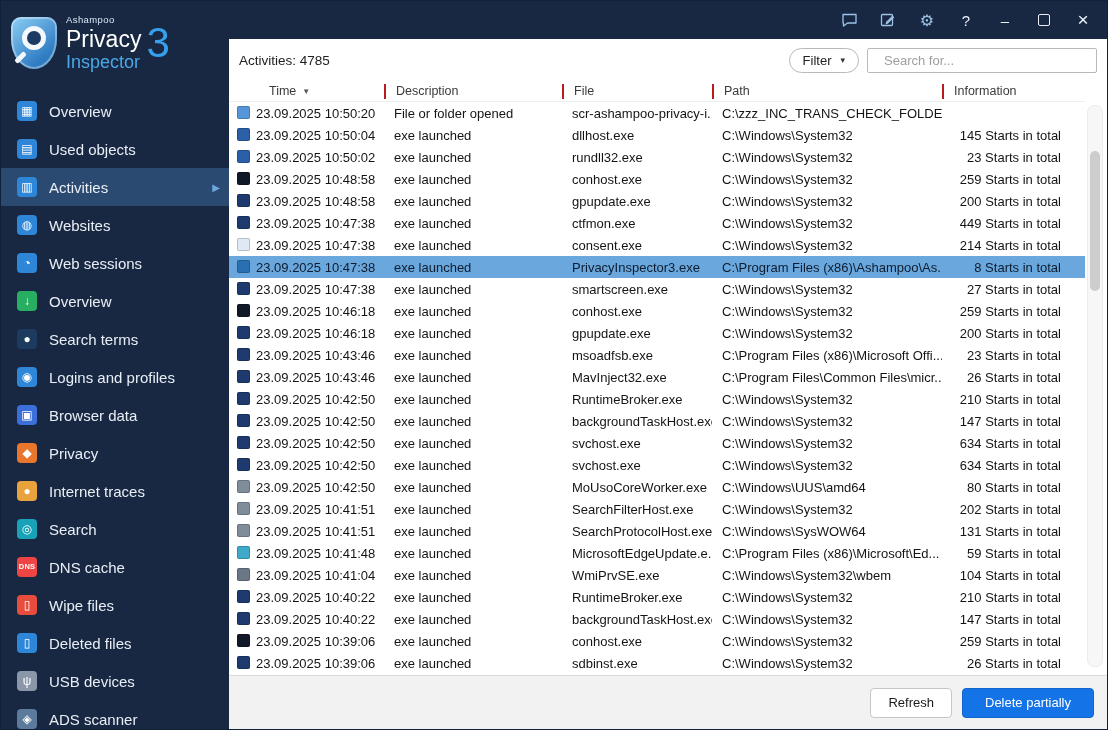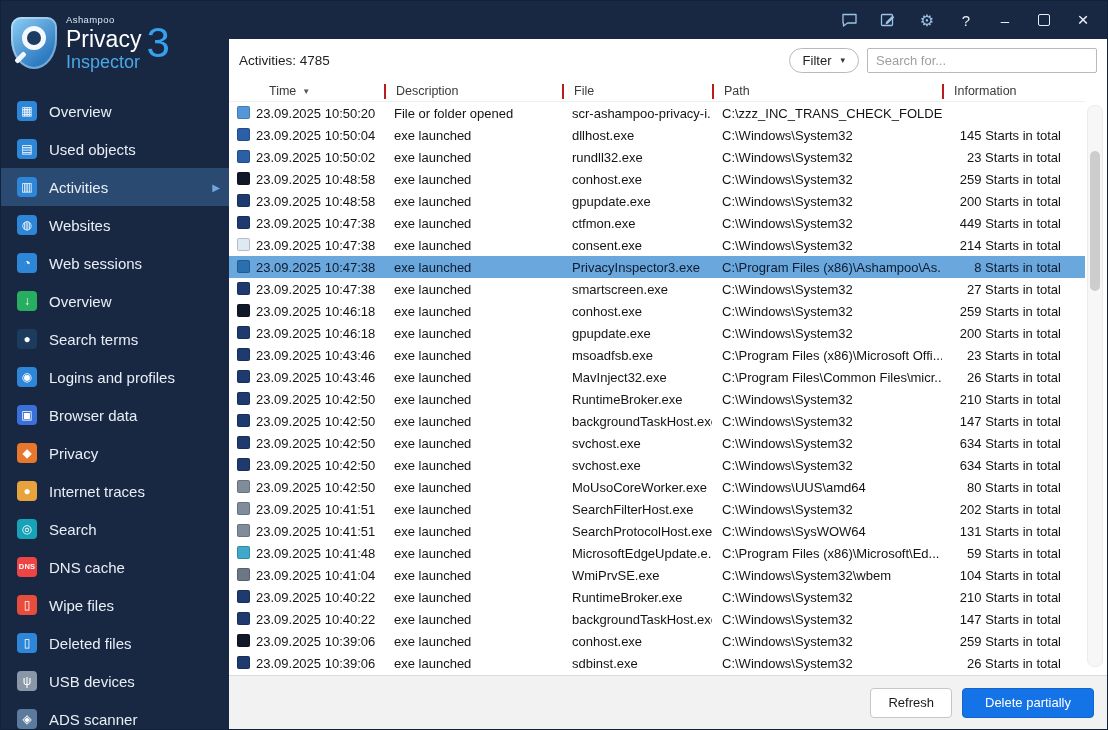--- a/index.html
+++ b/index.html
@@ -48,21 +48,21 @@
   
   .main{position:absolute;left:228px;top:38px;right:0;bottom:54px;background:#fff;}
   .toolbar{height:42px;display:flex;align-items:center;padding:0 10px;}
   .act-count{font-size:13.5px;color:#222;}
   .toolbar-right{margin-left:auto;display:flex;align-items:center;gap:8px;}
   .filter-btn{height:25px;padding:0 13px;border:1px solid #b9b9b9;border-radius:13px;
               background:#fff;display:flex;align-items:center;gap:9px;font-size:13px;
               color:#222;cursor:pointer;}
   .filter-caret{font-size:9px;color:#333;}
   .search-box{width:230px;height:25px;border:1px solid #b9b9b9;border-radius:2px;
-              font-size:13px;padding:0 8px;color:#1d4ed8;box-sizing:border-box;outline:none;
+              font-size:13px;padding:0 16px;color:#1d4ed8;box-sizing:border-box;outline:none;
               font-family:inherit;}
   .search-box::placeholder{color:#9f9f9f;}
 
   .thead,.trow{display:grid;grid-template-columns:155px 178px 150px 230px 1fr;}
   .thead{height:20px;align-items:center;border-bottom:1px solid #eeeeee;margin-right:22px;}
   .th{font-size:12.5px;color:#3a3a3a;padding-left:10px;border-left:2px solid #b91c1c;
       height:15px;line-height:15px;display:flex;gap:6px;align-items:center;cursor:pointer;
       white-space:nowrap;overflow:hidden;}
   .th:first-child{border-left:none;padding-left:40px;}
   .sort{font-size:8px;color:#555;}

